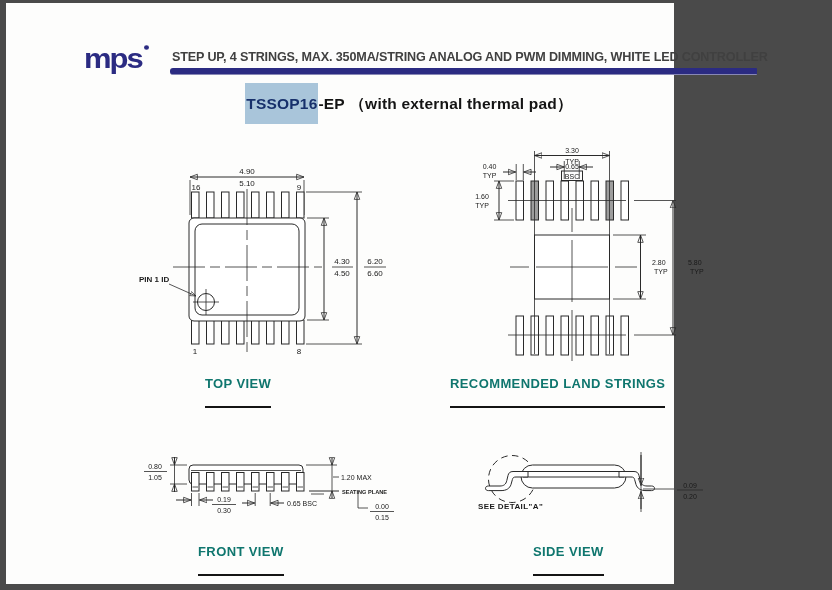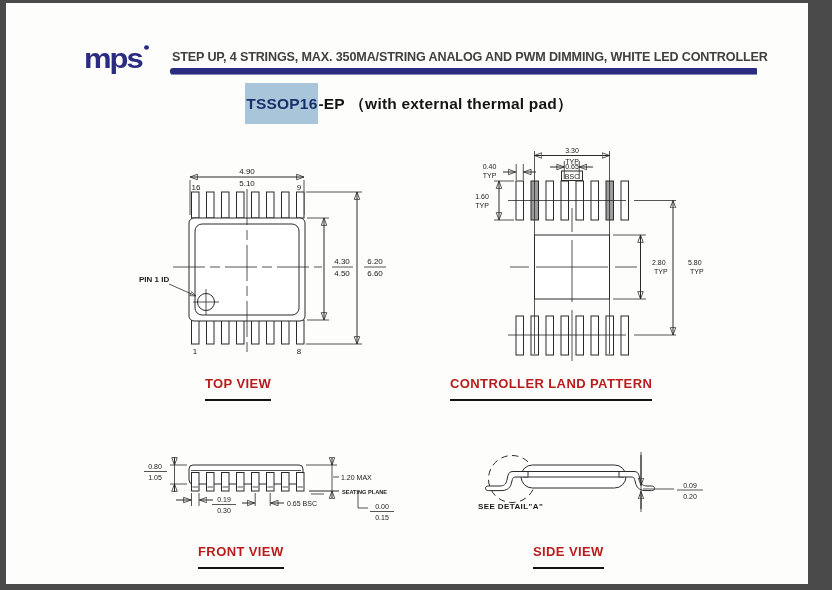--- a/index.html
+++ b/index.html
@@ -1,34 +1,34 @@
 <!DOCTYPE html>
 <html><head>
 <meta charset="utf-8">
 <style>
   html,body{margin:0;padding:0;background:#4a4a4a;}
   #stage{position:relative;width:832px;height:590px;background:#4a4a4a;overflow:hidden;
          font-family:"Liberation Sans",sans-serif;}
-  #page{position:absolute;left:6px;top:3px;width:802px;height:581px;background:#fdfdfc;}
+  #page{position:absolute;left:6px;top:3px;width:668px;height:581px;background:#fdfdfc;}
   
   #logo{position:absolute;left:78px;top:40px;color:#2b2b82;font-weight:800;font-size:31px;
         letter-spacing:-2px;transform:scaleY(.92);line-height:1;}
   #logo .tm-dot{position:absolute;right:-7px;top:1px;width:5px;height:5px;border-radius:50%;
         background:#2b2b82;}
   #strap{position:absolute;left:166px;top:47px;width:590px;font-size:12.6px;font-weight:700;
         color:#404040;letter-spacing:-.15px;white-space:nowrap;}
   #navbar{position:absolute;left:164px;top:64.5px;width:587px;height:6.5px;background:#2b2b82;
         border-radius:3px 1px 1px 3px;border-bottom:1px solid #8888b5;}
   
   #doctitle{position:absolute;left:0;top:91px;width:806px;text-align:center;font-size:15.5px;
         font-weight:700;color:#141414;letter-spacing:.2px;}
   #doctitle .hl{background:#a9c5da;color:#17306b;padding:12px 1px;}
   
-  .caption{position:absolute;font-size:13px;font-weight:700;color:#b91c1c;letter-spacing:.4px;
-        border-bottom:2px solid #141414;padding-bottom:8px;white-space:nowrap;}
+  .caption{position:absolute;font-size:13px;font-weight:700;color:#0f766e;letter-spacing:.4px;
+        border-bottom:2px solid #141414;padding-bottom:15px;white-space:nowrap;}
   
   svg{position:absolute;overflow:visible;}
   svg line,svg rect,svg path,svg circle{stroke:#2a2a2a;fill:none;stroke-width:1;}
   svg .fw{fill:#ffffff;}
   svg .fg{fill:#9d9d9d;}
   svg .thin{stroke-width:.8;}
   svg text{stroke:none;fill:#1a1a1a;font-family:"Liberation Sans",sans-serif;font-size:8px;}
   svg text.b{font-weight:700;}
   svg text.s7{font-size:7px;}
   svg text.s55{font-size:5.6px;font-weight:700;}
@@ -317,18 +317,18 @@
         <line x1="635" y1="452" x2="635" y2="482.5" marker-end="url(#sa)"></line>
         <line x1="635" y1="506" x2="635" y2="488.5" marker-end="url(#sa)"></line>
         <line class="thin" x1="637" y1="486" x2="668" y2="486"></line>
         <text class="mid s7" x="684" y="484.5">0.09</text>
         <line class="thin" x1="671" y1="487" x2="697" y2="487"></line>
         <text class="mid s7" x="684" y="496">0.20</text>
       </g>
     </svg>
 
     <div class="caption" style="left:199px;top:373px">TOP VIEW</div>
-    <div class="caption" style="left:444px;top:373px">CONTROLLER LAND PATTERN</div>
+    <div class="caption" style="left:444px;top:373px">RECOMMENDED LAND STRINGS</div>
     <div class="caption" style="left:192px;top:541px">FRONT VIEW</div>
     <div class="caption" style="left:527px;top:541px">SIDE VIEW</div>
 
   </div>
 </div>
 
 </body></html>

